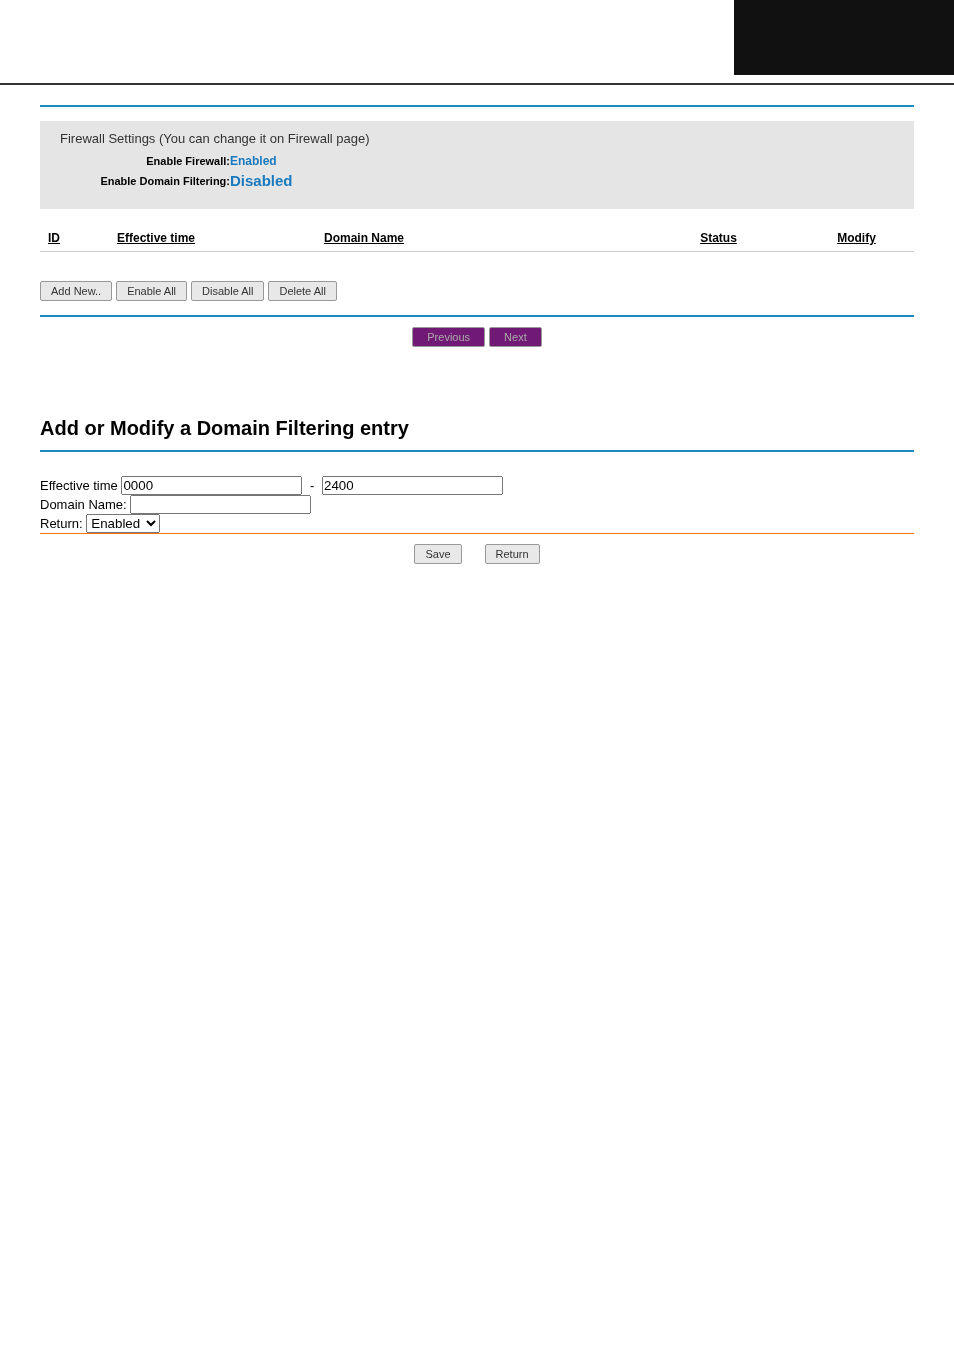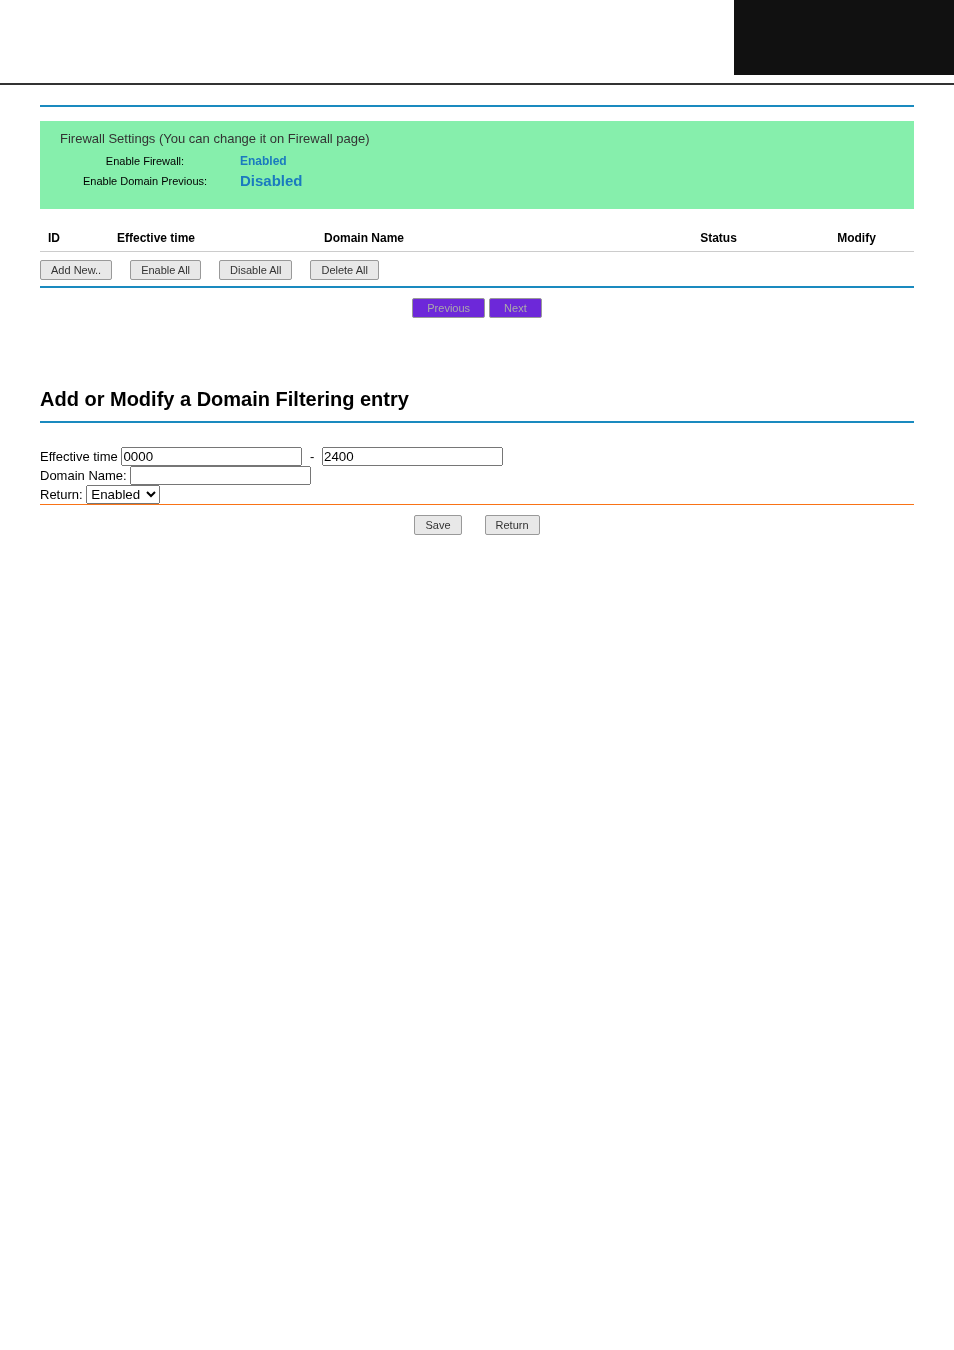--- a/index.html
+++ b/index.html
@@ -41,73 +41,73 @@
 
     
     .blue-hr {
       border: none;
       border-top: 2px solid #1a8abf;
       margin-bottom: 14px;
     }
 
     
     .firewall-info {
-      background: #86efac;
+      background: #e5e5e5;
       padding: 10px 20px 16px 20px;
       margin-bottom: 16px;
     }
     .firewall-info .info-title {
       font-size: 13px;
       color: #333;
       margin-bottom: 8px;
     }
     .firewall-info .info-row {
       display: flex;
       align-items: center;
       margin-bottom: 4px;
     }
     .firewall-info .info-label {
       font-size: 11px;
-      font-weight: normal;
+      font-weight: bold;
       width: 170px;
-      text-align: center;
-      margin-right: 10px;
+      text-align: right;
       color: #000;
     }
     .firewall-info .info-value-enabled {
       color: #1a7abf;
       font-size: 12px;
       font-weight: bold;
     }
     .firewall-info .info-value-disabled {
       color: #1a7abf;
       font-size: 15px;
       font-weight: bold;
     }
 
     
     .filter-table {
       width: 100%;
       border-collapse: collapse;
-      margin-bottom: 2px;
+      margin-bottom: 23px;
+      text-decoration: underline;
     }
     .filter-table thead tr th {
       font-size: 12px;
       font-weight: bold;
       text-align: left;
       padding: 6px 8px;
       border-bottom: 1px solid #ccc;
       color: #000;
     }
 
     
     .action-buttons {
       display: flex;
-      gap: 18px;
-      margin-bottom: 0px;
+      gap: 4px;
+      margin-bottom: 8px;
       padding: 6px 0;
     }
 
     
     .bottom-section {
       border-top: 2px solid #1a8abf;
       padding: 10px 0;
       display: flex;
       justify-content: center;
       align-items: center;
@@ -119,21 +119,21 @@
       font-size: 11px;
       padding: 3px 10px;
       background: #e8e8e8;
       border: 1px solid #999;
       cursor: pointer;
       border-radius: 2px;
       color: #333;
     }
     button:disabled {
       color: #aaa;
-      background: #6d28d9;
+      background: #701a75;
       cursor: default;
     }
 
     
     .pagination-btn {
       font-size: 11px;
       padding: 3px 14px;
       background: #e0e0e0;
       border: 1px solid #999;
       cursor: pointer;
@@ -177,21 +177,21 @@
 
   <hr class="blue-hr">
 
   <div class="firewall-info">
     <div class="info-title">Firewall Settings (You can change it on Firewall page)</div>
     <div class="info-row">
       <span class="info-label">Enable Firewall:</span>
       <span class="info-value-enabled">Enabled</span>
     </div>
     <div class="info-row">
-      <span class="info-label">Enable Domain Previous:</span>
+      <span class="info-label">Enable Domain Filtering:</span>
       <span class="info-value-disabled">Disabled</span>
     </div>
   </div>
 
   <table class="filter-table">
     <thead>
       <tr>
         <th style="width:60px;">ID</th>
         <th style="width:180px;">Effective time</th>
         <th style="width:280px;text-align:left;">Domain Name</th>

